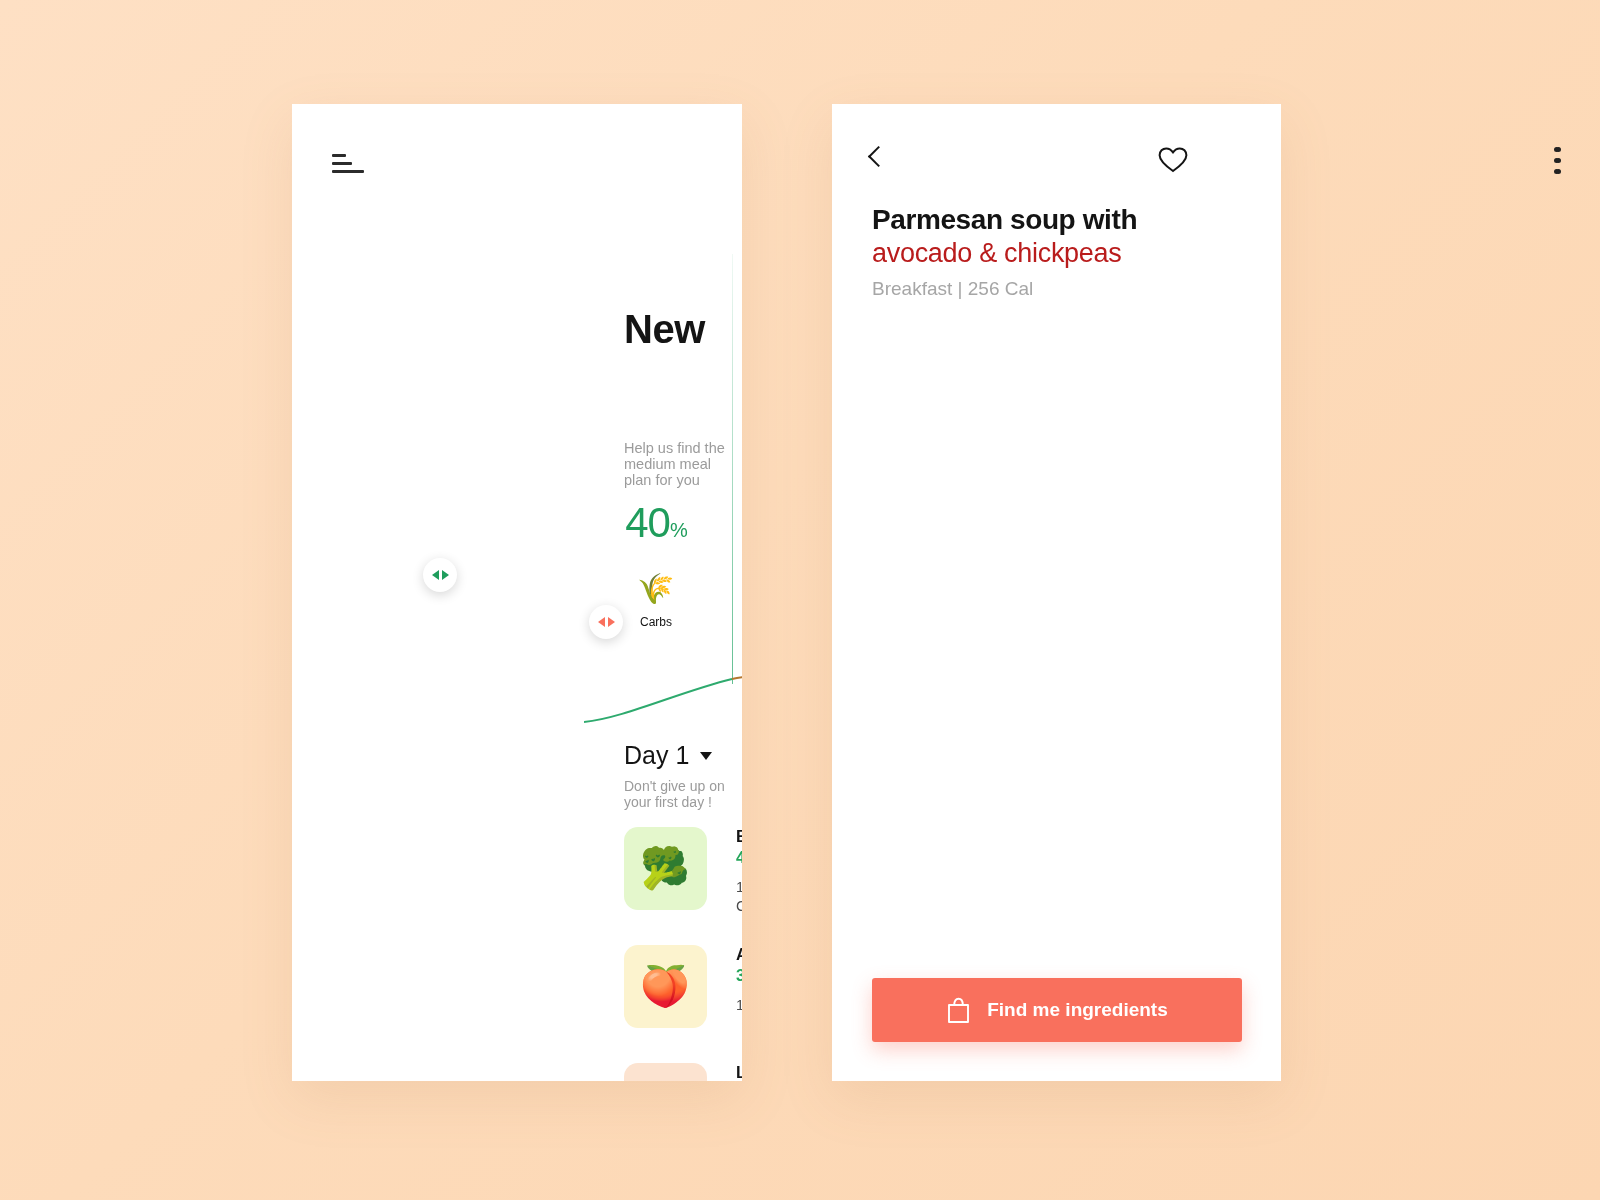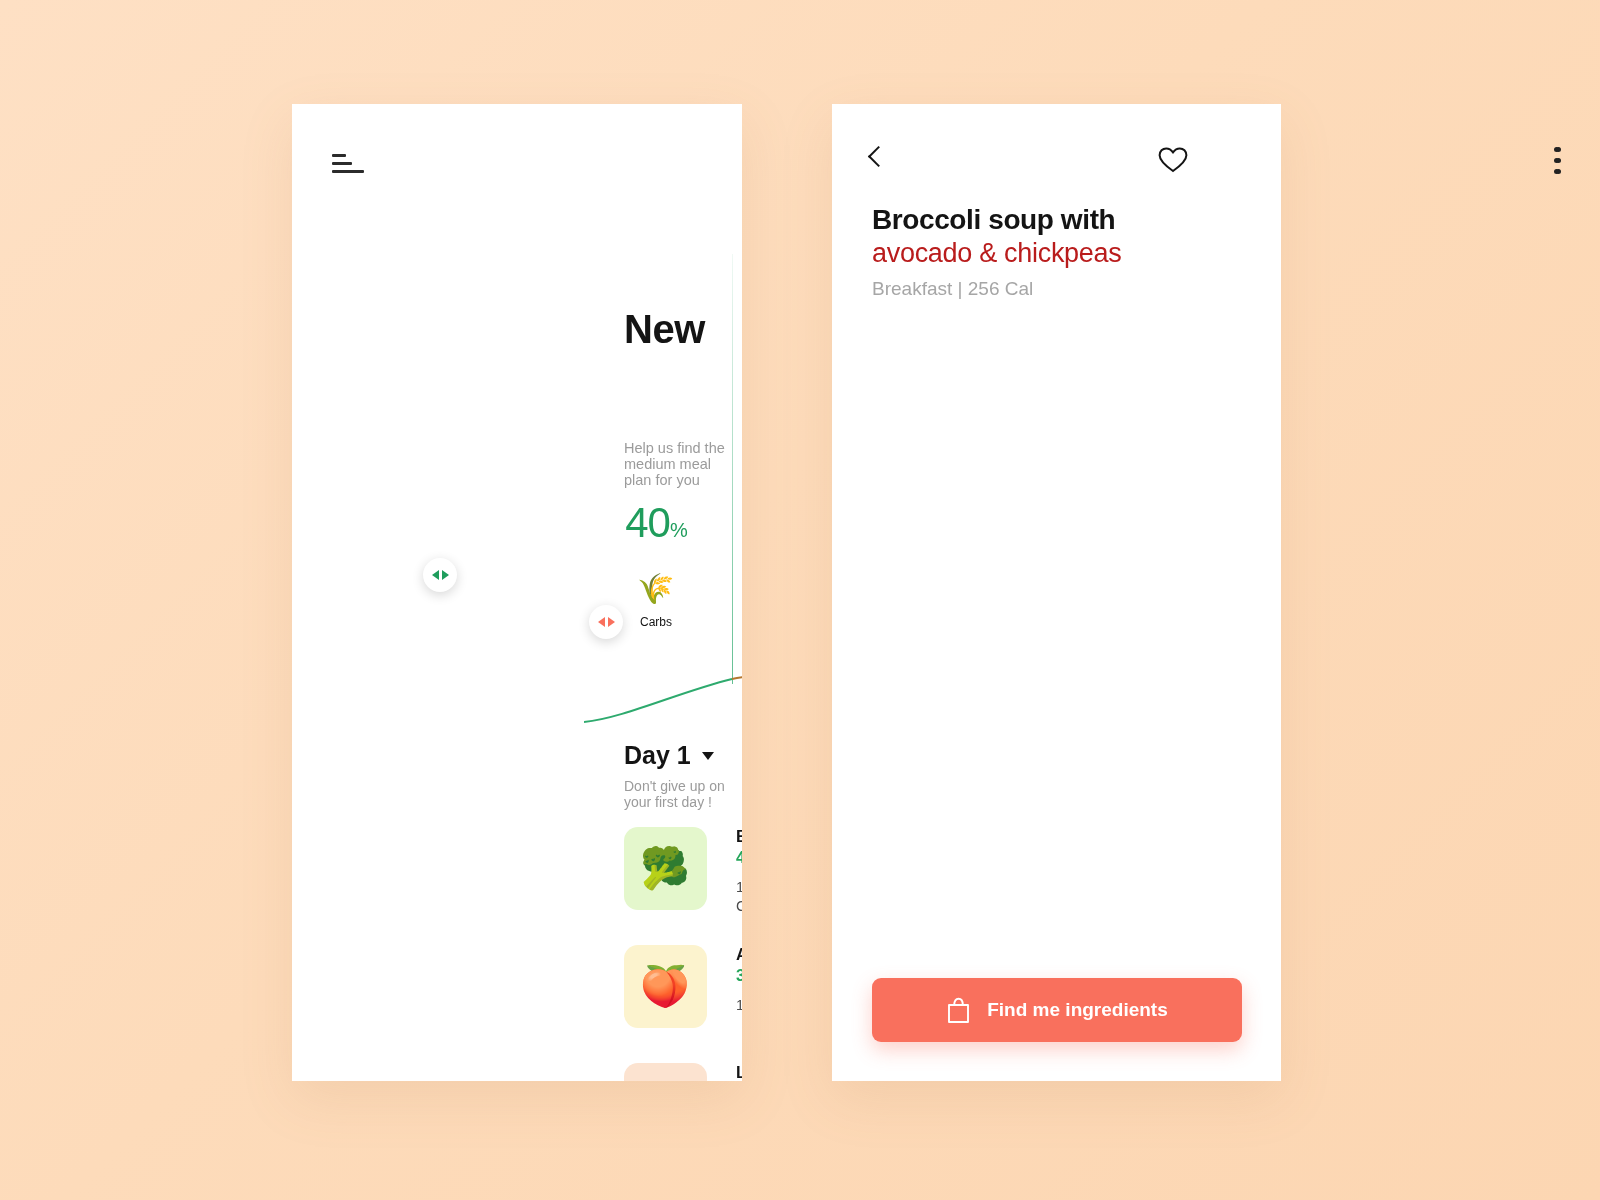--- a/index.html
+++ b/index.html
@@ -56,21 +56,21 @@
             box-shadow:0 3px 12px rgba(0,0,0,.16); display:flex; align-items:center; justify-content:center; gap:3px; cursor:pointer; }
   .handle b { display:block; width:0; height:0; border-top:5px solid transparent; border-bottom:5px solid transparent; }
   #handle-carbs { left:423px; top:558px; }
   #handle-carbs .l { border-right:7px solid #1f9d5c; }
   #handle-carbs .r { border-left:7px solid #1f9d5c; }
   #handle-fat { left:589px; top:605px; }
   #handle-fat .l { border-right:7px solid #f9705d; }
   #handle-fat .r { border-left:7px solid #f9705d; }
 
   .day-row { position:absolute; left:332px; top:637px; display:flex; align-items:center; gap:11px; cursor:pointer; }
-  .day-row .dtxt { font-size:25px; font-weight:bold; color:#141414;text-align:right; }
+  .day-row .dtxt { font-size:25px; font-weight:normal; color:#141414;text-align:right; }
   .caret { width:0;height:0;border-left:6px solid transparent;border-right:6px solid transparent;border-top:8px solid #141414; }
   .day-note { position:absolute; left:332px; top:674px; font-size:14px; color:#9b9b9b; }
 
   .meal { position:absolute; left:332px; width:360px; display:flex; gap:29px; }
   #meal-0 { top:723px; }
   #meal-1 { top:841px; }
   #meal-2 { top:959px; }
   .thumb { width:83px; height:83px; border-radius:14px; flex:0 0 auto; display:flex; align-items:center; justify-content:center; font-size:40px; }
   .meal-info .mname { font-size:16.5px; font-weight:bold; color:#141414; }
   .meal-info .mcal  { font-size:16.5px; font-weight:bold; color:#26a65b; margin-top:2px; }
@@ -81,21 +81,21 @@
   .back-arrow::before { content:""; position:absolute; left:9px; top:6px; width:13px; height:13px;
       border-left:2.4px solid #141414; border-bottom:2.4px solid #141414; transform:rotate(45deg); }
   .heart { position:absolute; left:1158px; top:146px; width:30px; height:28px; cursor:pointer; }
 
   .r-title1 { position:absolute; left:872px; top:204px; font-size:28px; font-weight:bold; color:#141414; letter-spacing:-.4px; }
   .r-title2 { position:absolute; left:872px; top:238px; font-size:27px; font-weight:300; color:#b91c1c; letter-spacing:-.3px; }
   .r-meta   { position:absolute; left:872px; top:278px; font-size:19px; font-weight:300; color:#a6a6a6; }
 
   #cta {
     position:absolute; left:872px; top:978px; width:370px; height:64px; border:none;
-    border-radius:9px; background:#f9705d; color:#fff; font-family:inherit;
+    border-radius:3px; background:#f9705d; color:#fff; font-family:inherit;
     font-size:19px; font-weight:bold; cursor:pointer;
     display:flex; align-items:center; justify-content:center; gap:16px;
     box-shadow:0 8px 20px rgba(249,112,93,.32);
   }
 </style>
 </head>
 <body>
 
 <div class="card" id="card-left">
 
@@ -195,21 +195,21 @@
 <svg class="heart" viewBox="0 0 30 28">
   <path d="M15,25 C6,18.6 1.6,14.2 1.6,9.2 C1.6,5.2 4.6,2.4 8.2,2.4 C10.8,2.4 13.3,3.9 15,6.3 C16.7,3.9 19.2,2.4 21.8,2.4 C25.4,2.4 28.4,5.2 28.4,9.2 C28.4,14.2 24,18.6 15,25 Z" fill="none" stroke="#141414" stroke-width="2"></path>
 </svg>
 
 <div class="kebab" id="kebab-right">
   <span></span>
     <span></span>
     <span></span>
 </div>
 
-<div class="r-title1">Broccoli soup with</div>
+<div class="r-title1">Parmesan soup with</div>
 <div class="r-title2">avocado &amp; chickpeas</div>
 <div class="r-meta">Breakfast  |  256 Cal</div>
 
 <button id="cta">
   <svg width="25" height="27" viewBox="0 0 25 27">
     <path d="M3,8 L22,8 L22,25 L3,25 Z" fill="none" stroke="#fff" stroke-width="1.9" stroke-linejoin="round"></path>
     <path d="M8.2,8 C8.2,4 9.9,1.8 12.5,1.8 C15.1,1.8 16.8,4 16.8,8" fill="none" stroke="#fff" stroke-width="1.9" stroke-linecap="round"></path>
   </svg>
   <span>Find me ingredients</span>
 </button>

